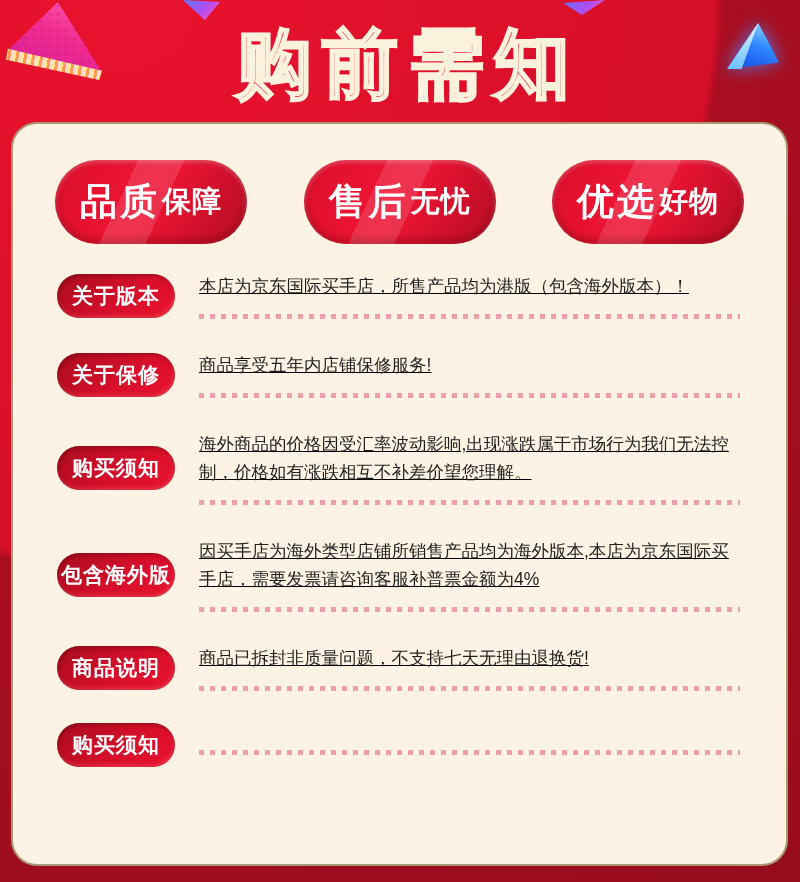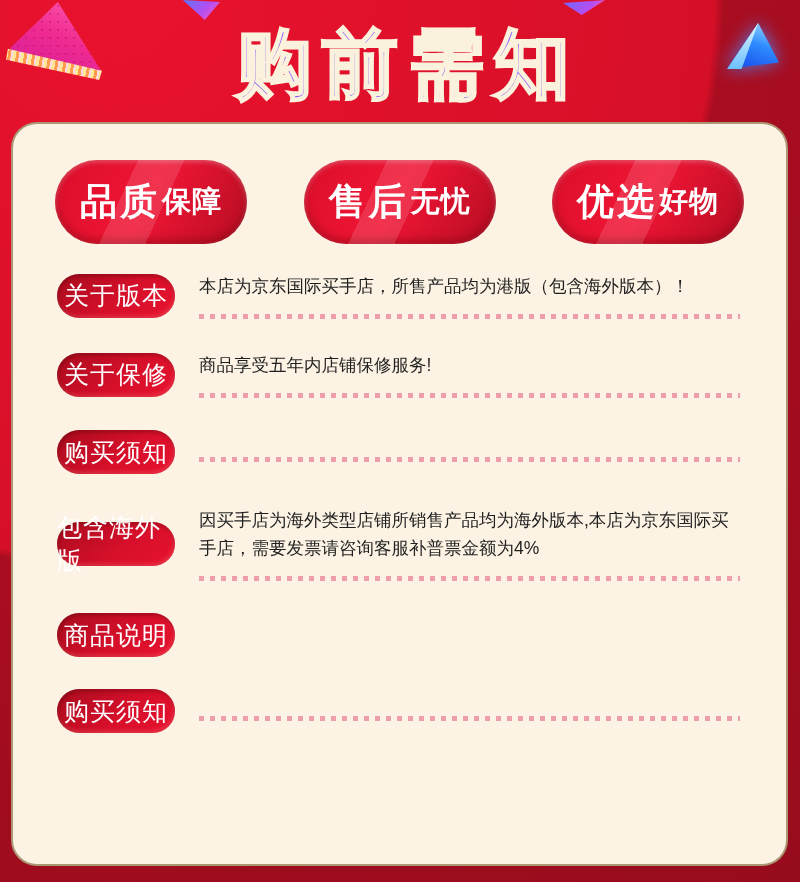--- a/index.html
+++ b/index.html
@@ -47,21 +47,21 @@
     position:absolute; inset:0;
     clip-path:polygon(60% 0%, 28% 100%, 0% 100%);
     background:linear-gradient(180deg,#e2f5ff 0%,#6cc0ff 100%);
   }
 
   
   .title {
     position:absolute; top:14px; left:0; width:100%;
     text-align:center;
     font-size:76px; font-weight:900; letter-spacing:10px;
-    color:#8b5cf6;
+    color:#ef4444;
     padding-left:16px;
     -webkit-text-stroke:2.5px #fbf2de;
   }
 
   
   .panel {
     position:absolute; left:11px; right:12px; top:122px; bottom:16px;
     background:#fcf3e4;
     border:2px solid rgba(105,75,25,.55);
     border-radius:26px;
@@ -83,25 +83,25 @@
   .badge .b-main { font-size:37px; font-weight:bold; letter-spacing:3px; }
   .badge .b-sub  { font-size:29px; font-weight:bold; margin-left:2px; letter-spacing:1px; }
 
   
   .sections { padding:28px 46px 0 44px; }
   .section { display:flex; align-items:center; margin-bottom:32px; }
   .section:last-child { margin-bottom:0; }
   .pill {
     flex:0 0 118px; height:44px; margin-right:24px; border-radius:23px;
     display:flex; align-items:center; justify-content:center;
-    font-size:25px; font-weight:normal; letter-spacing:1px; color:#fff;
+    font-size:21px; font-weight:bold; letter-spacing:1px; color:#fff;
     background:linear-gradient(140deg,#a80c1e 0%,#d60f2a 55%,#e8122f 100%);
     box-shadow:inset 1px 2px 4px rgba(90,0,10,.45), inset -1px -2px 4px rgba(255,130,130,.35);
   }
-  .content { flex:1; min-width:0; }
+  .content { flex:1; min-width:0;text-decoration:underline; }
   .stext {
     font-size:17.5px; line-height:28px; color:#1f1f1f;
   }
   .dash {
     height:5px; margin-top:14px;
     background:repeating-linear-gradient(90deg,#ef9fab 0 5px,transparent 5px 11px);
   }
 </style>
 </head>
 <body>
@@ -150,34 +150,39 @@
       <div class="pill">关于保修</div>
       <div class="content">
         <p class="stext">商品享受五年内店铺保修服务!</p>
         <div class="dash"></div>
       </div>
     </div>
 
     <div class="section">
       <div class="pill">购买须知</div>
       <div class="content">
+        <p class="stext">海外商品的价格因受汇率波动影响,出现涨跌属于市场行为我们无法控制，价格如有涨跌相互不补差价望您理解。</p>
         <div class="dash"></div>
       </div>
     </div>
 
     <div class="section">
       <div class="pill">包含海外版</div>
       <div class="content">
         <p class="stext">因买手店为海外类型店铺所销售产品均为海外版本,本店为京东国际买手店，需要发票请咨询客服补普票金额为4%</p>
         <div class="dash"></div>
       </div>
     </div>
 
     <div class="section">
       <div class="pill">商品说明</div>
+      <div class="content">
+        <p class="stext">商品已拆封非质量问题，不支持七天无理由退换货!</p>
+        <div class="dash"></div>
+      </div>
     </div>
 
     <div class="section">
       <div class="pill">购买须知</div>
       <div class="content">
         <div class="dash"></div>
       </div>
     </div>
 
   </div>

